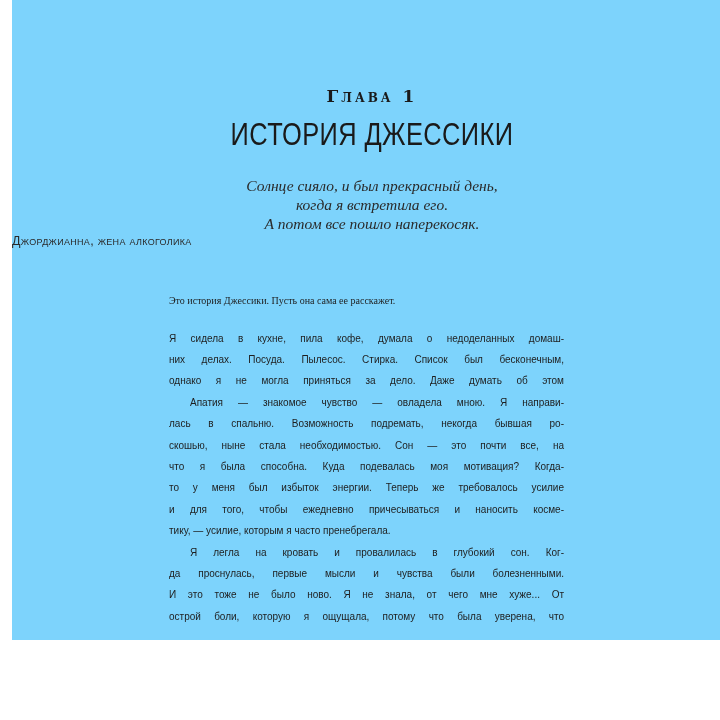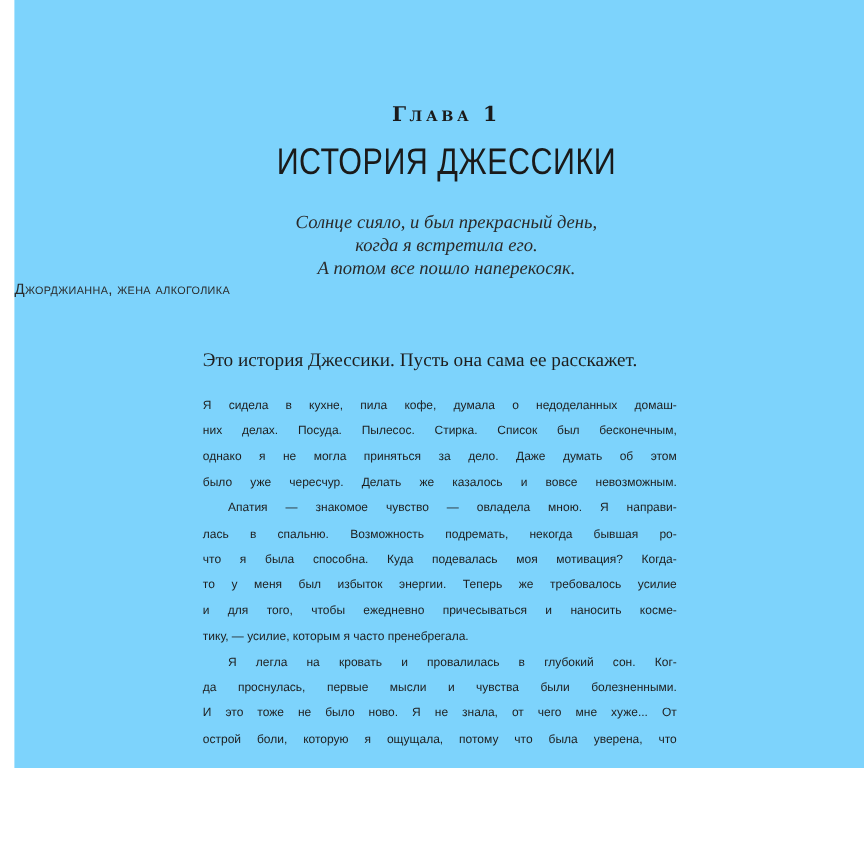--- a/index.html
+++ b/index.html
@@ -68,21 +68,21 @@
       color: #2a2a2a;
     }
     .body-text {
       position: absolute;
       left: 157px;
       top: 290px;
       width: 395px;
     }
     .intro-line {
       font-family: "Liberation Serif", "DejaVu Serif", serif;
-      font-size: 16px;
+      font-size: 10px;
       line-height: 21.5px;
       margin: 0 0 16px 0;
       color: #1e1e1e;
     }
     .paragraph {
       font-family: "Liberation Sans", "DejaVu Sans", sans-serif;
       font-size: 10px;
       line-height: 21.4px;
       margin: 0;
       color: #1e1e1e;
@@ -117,26 +117,26 @@
 
   <div class="epigraph-attribution">Джорджианна, жена алкоголика</div>
 
   <div class="body-text">
     <p class="intro-line">Это история Джессики. Пусть она сама ее расскажет.</p>
 
     <p class="paragraph">
       <span class="line">Я сидела в кухне, пила кофе, думала о недоделанных домаш-</span>
       <span class="line">них делах. Посуда. Пылесос. Стирка. Список был бесконечным,</span>
       <span class="line">однако я не могла приняться за дело. Даже думать об этом</span>
-      <span class="line">было уже чересчур. Делать же казалось и вовсе невозможным.</span>
     </p>
 
     <p class="paragraph">
       <span class="line indent">Апатия — знакомое чувство — овладела мною. Я направи-</span>
       <span class="line">лась в спальню. Возможность подремать, некогда бывшая ро-</span>
+      <span class="line">скошью, ныне стала необходимостью. Сон — это почти все, на</span>
       <span class="line">что я была способна. Куда подевалась моя мотивация? Когда-</span>
       <span class="line">то у меня был избыток энергии. Теперь же требовалось усилие</span>
       <span class="line">и для того, чтобы ежедневно причесываться и наносить косме-</span>
       <span class="line last">тику, — усилие, которым я часто пренебрегала.</span>
     </p>
 
     <p class="paragraph">
       <span class="line indent">Я легла на кровать и провалилась в глубокий сон. Ког-</span>
       <span class="line">да проснулась, первые мысли и чувства были болезненными.</span>
       <span class="line">И это тоже не было ново. Я не знала, от чего мне хуже... От</span>

